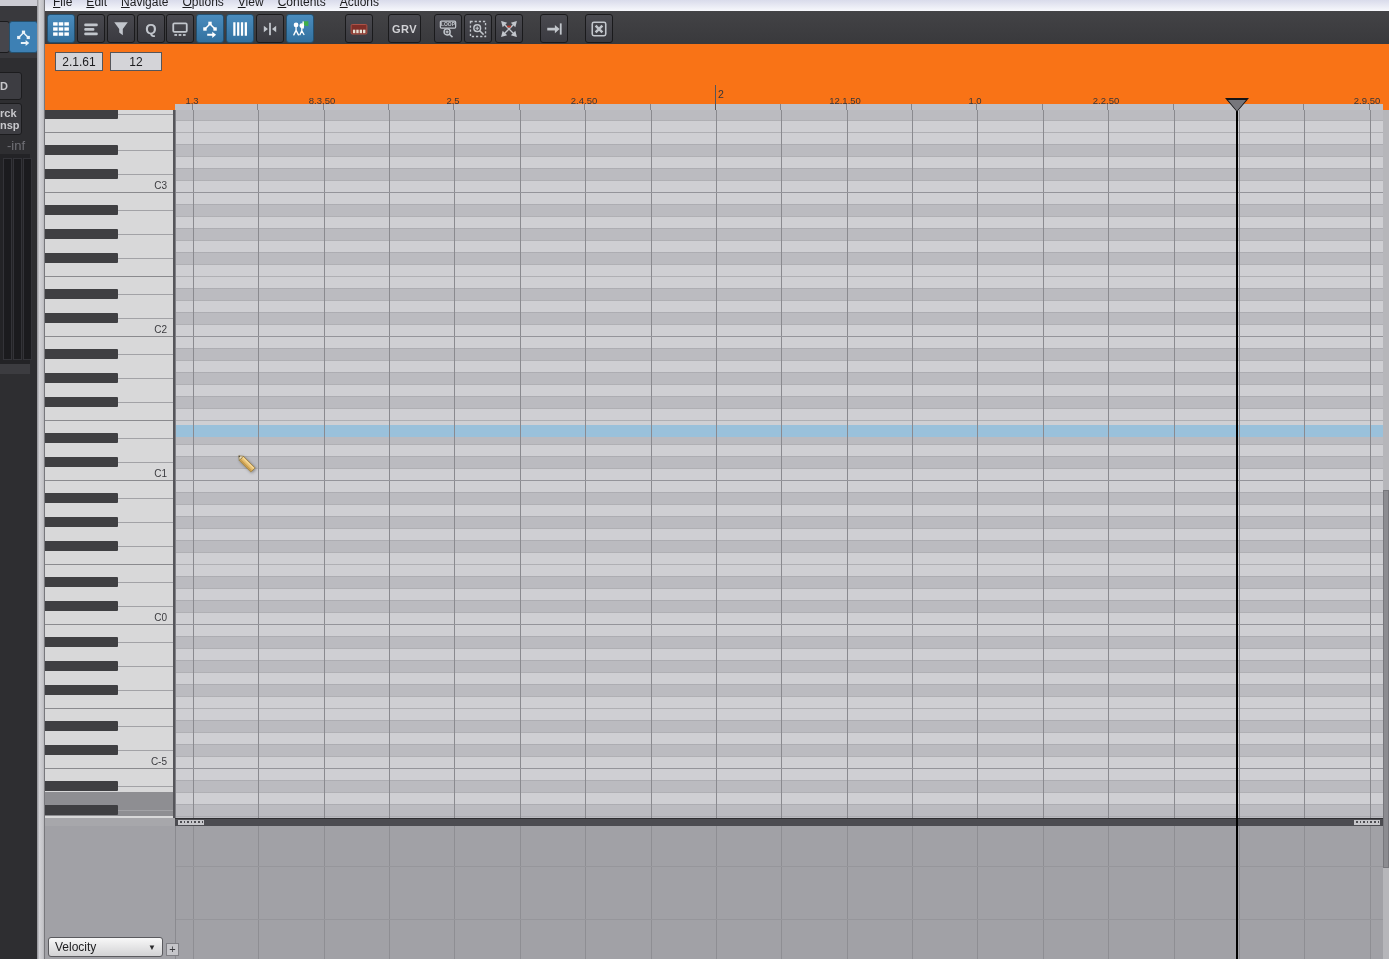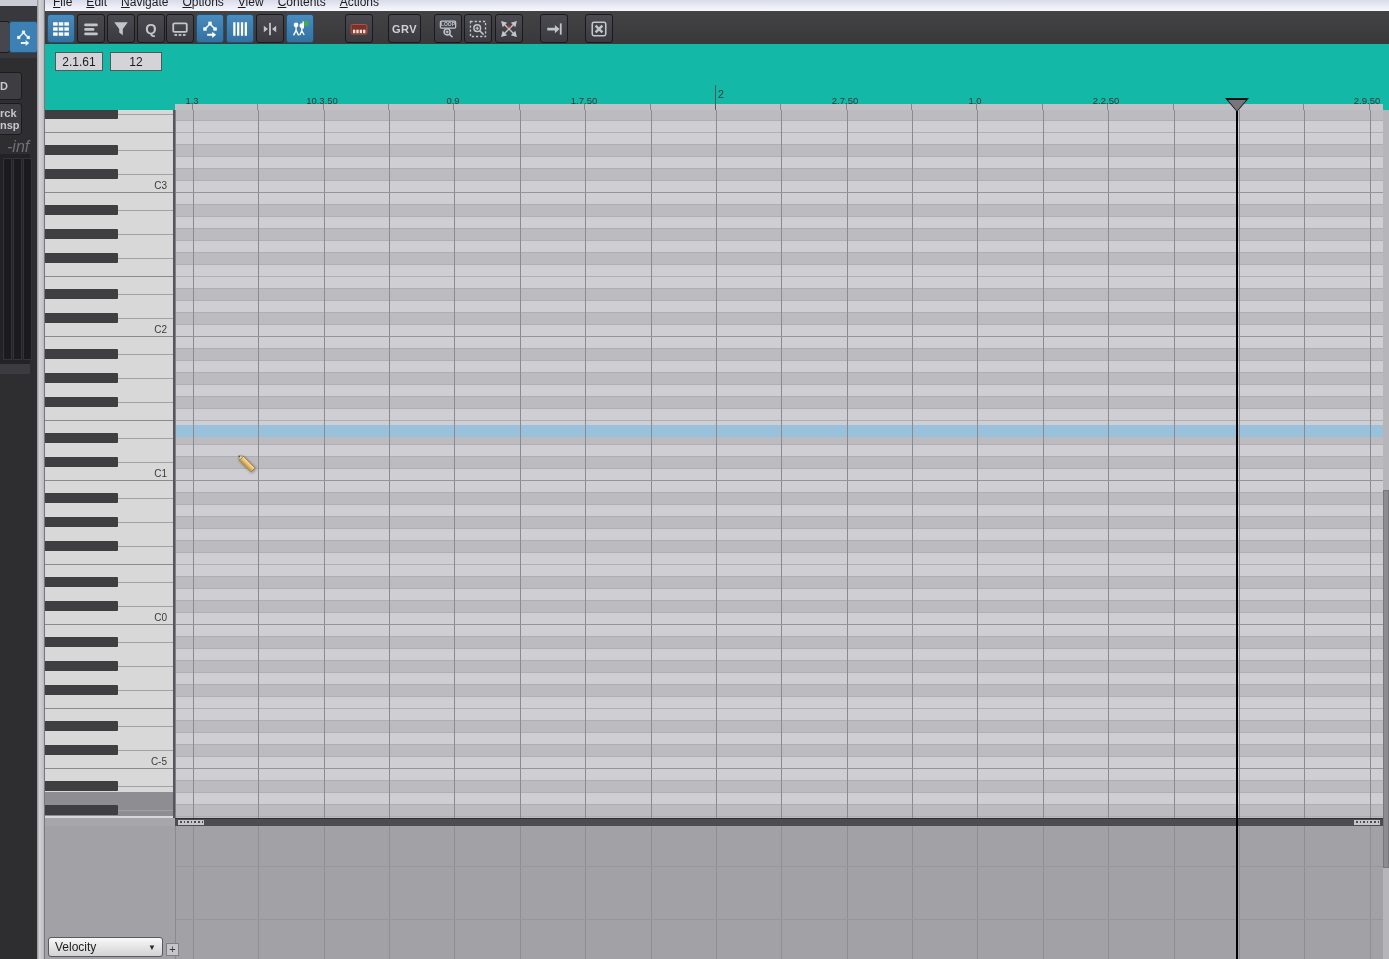--- a/index.html
+++ b/index.html
@@ -12,21 +12,21 @@
   .bg-btn-sliver{position:absolute;left:-22px;top:15px;width:30px;height:30px;background:#46464c;
       border:1px solid #1a1a1c;border-radius:3px;}
   .bg-btn-blue{position:absolute;left:9px;top:15px;width:27px;height:30px;background:#3d80b4;
       border:1px solid #24506e;border-radius:3px;color:#eaf2f8;display:flex;align-items:center;justify-content:center;}
   .bg-btn-blue svg{width:17px;height:17px;}
   .lp-btn{position:absolute;width:26px;background:#3d3d42;border:1px solid #1c1c1e;border-radius:3px;
       color:#c8c8cc;font-size:11px;font-weight:bold;display:flex;align-items:center;justify-content:flex-start;
       padding-left:3px;box-sizing:border-box;overflow:hidden;left:-4px;}
   #lp-btn-d{top:72px;height:28px;}
   #lp-btn-insp{top:103px;height:32px;line-height:12px;flex-direction:column;align-items:flex-start;justify-content:center;font-weight:bold;}
-  #lp-meter-label{position:absolute;left:7px;top:138px;color:#707076;font-size:16px;font-style:italic;}
+  #lp-meter-label{position:absolute;left:7px;top:138px;color:#707076;font-size:13px;}
   #lp-mixer{position:absolute;left:0;top:154px;width:30px;height:210px;background:#232326;}
   #lp-mixer .strip{position:absolute;top:4px;width:7px;height:200px;background:#1b1b1e;border:1px solid #333338;}
   #lp-band{position:absolute;left:0;top:364px;width:30px;height:10px;background:#3c3c40;}
   
   #win-edge{position:absolute;left:37px;top:0;width:8px;height:959px;
       background:linear-gradient(90deg,#8f8f94,#d2d2d6 30%,#c2c2c6 80%,#55555a);}
   
   #menubar{position:absolute;left:45px;top:0;width:1344px;height:11px;overflow:hidden;
       background:linear-gradient(#d9dbeb,#f7f8fc);display:flex;align-items:flex-start;padding-left:8px;}
   .menu-item{font-size:12px;color:#1c1c1e;margin-right:14px;margin-top:-6px;line-height:16px;cursor:default;}
@@ -34,21 +34,21 @@
   
   #toolbar{position:absolute;left:45px;top:11px;width:1344px;height:33px;
       background:linear-gradient(#434346,#39393c);border-bottom:1px solid #1d1d1f;}
   .tb-btn{position:absolute;top:3px;height:29px;border-radius:3px;border:1px solid #1a1a1c;
       background:linear-gradient(#4a4a50,#3a3a40);color:#c2c6cc;display:flex;align-items:center;
       justify-content:center;cursor:pointer;box-sizing:border-box;}
   .tb-btn.active{background:linear-gradient(#4a8cbe,#33719f);border-color:#23506f;color:#fff;}
   .tb-btn svg{width:18px;height:18px;display:block;}
   .tb-btn.grv{font-size:11px;font-weight:bold;color:#d2d2d6;letter-spacing:0.5px;}
   
-  #grayband{position:absolute;left:45px;top:44px;width:1344px;height:66px;background:#14b8a6;}
+  #grayband{position:absolute;left:45px;top:44px;width:1344px;height:66px;background:#f97316;}
   .pos-field{position:absolute;top:8px;height:19px;background:#d4d4d8;border:1px solid #55555a;
       font-size:12px;color:#1c1c1e;text-align:center;line-height:19px;box-sizing:border-box;}
   #field-pos{left:10px;width:48px;}
   #field-note{left:65px;width:52px;}
   .ruler-label{position:absolute;top:51px;transform:translateX(-50%);font-size:9.5px;color:#36363a;}
   .ruler-label.meas{transform:none;top:44px;font-size:10.5px;}
   #measure-line{position:absolute;top:41px;width:1px;height:25px;background:#55555a;}
   #tickstrip{position:absolute;left:130px;top:60px;width:1208px;height:6px;background:#c0c0c5;}
   .tick{position:absolute;top:0;width:1px;height:6px;background:#86868c;}
   
@@ -347,25 +347,25 @@
         <div class="tick" style="left: 736px;"></div>
         <div class="tick" style="left: 801px;"></div>
         <div class="tick" style="left: 867px;"></div>
         <div class="tick" style="left: 932px;"></div>
         <div class="tick" style="left: 998px;"></div>
         <div class="tick" style="left: 1063px;"></div>
         <div class="tick" style="left: 1128px;"></div>
         <div class="tick" style="left: 1194px;"></div>
       </div>
   <div class="ruler-label" style="left: 147px;">1.3</div>
-      <div class="ruler-label" style="left: 277px;">10.3.50</div>
-      <div class="ruler-label" style="left: 408px;">0.9</div>
-      <div class="ruler-label" style="left: 539px;">1.7.50</div>
+      <div class="ruler-label" style="left: 277px;">8.3.50</div>
+      <div class="ruler-label" style="left: 408px;">2.5</div>
+      <div class="ruler-label" style="left: 539px;">2.4.50</div>
       <div class="ruler-label meas" style="left: 673px;">2</div>
-      <div class="ruler-label" style="left: 800px;">2.7.50</div>
+      <div class="ruler-label" style="left: 800px;">12.1.50</div>
       <div class="ruler-label" style="left: 930px;">1.0</div>
       <div class="ruler-label" style="left: 1061px;">2.2.50</div>
       <div class="ruler-label" style="left: 1192px;">1.7</div>
       <div class="ruler-label" style="left: 1322px;">2.9.50</div>
       <div id="measure-line" style="position: absolute; left: 670px; top: 41px; width: 1px; height: 25px; background: rgb(85, 85, 90);"></div>
     </div>
 
   <div id="keyboard">
       <div class="kb-row" style="top: -2px;"></div>
       <div class="kb-black" style="top: -1px;"></div>

